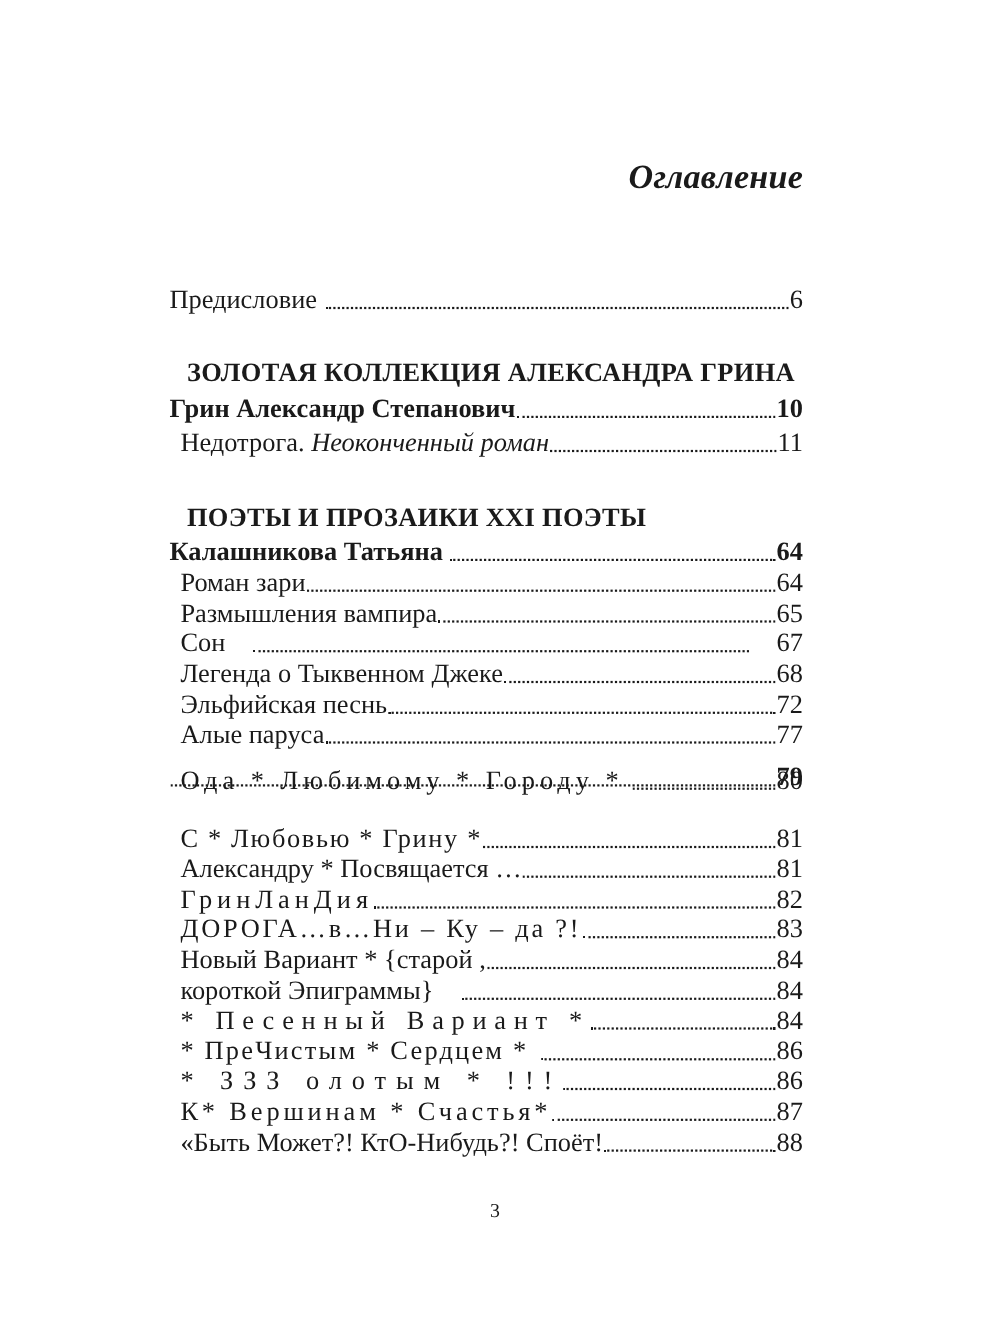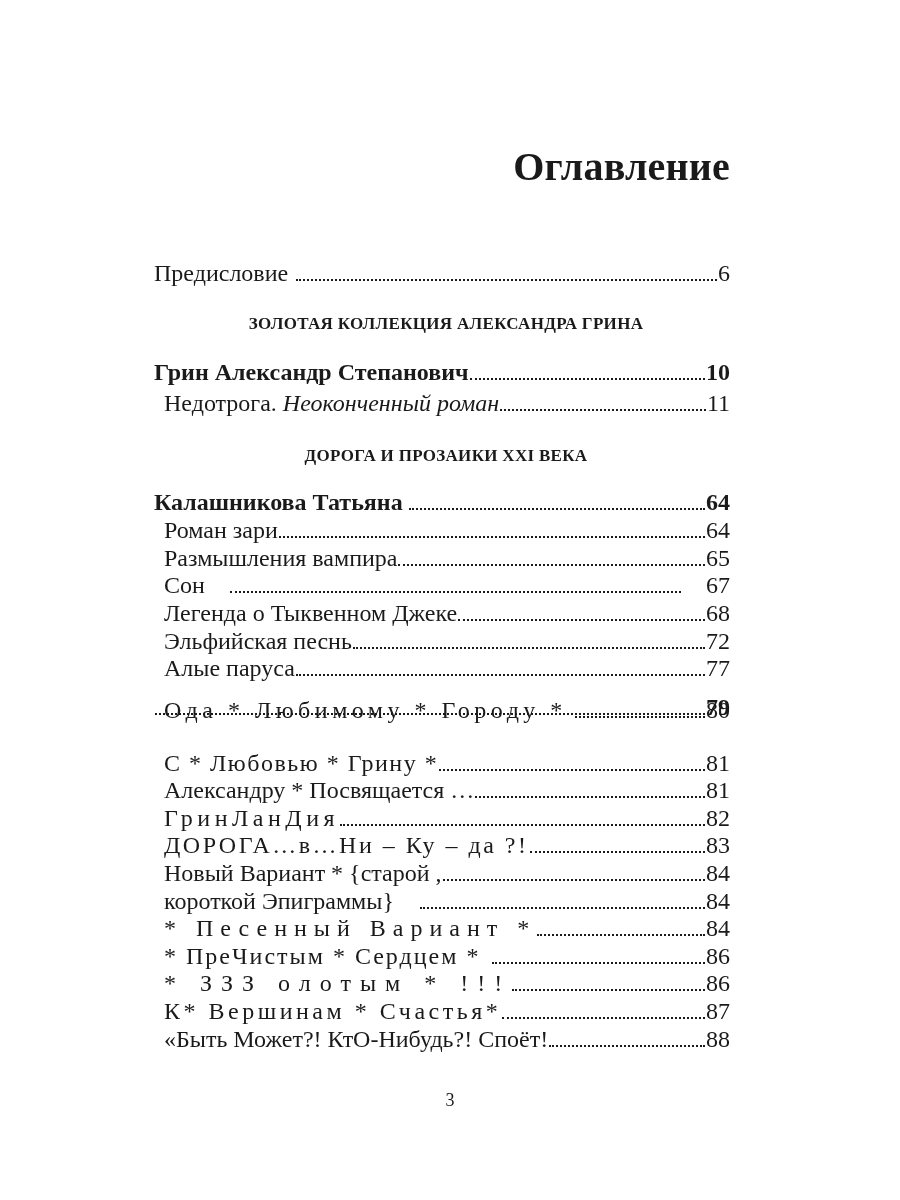--- a/index.html
+++ b/index.html
@@ -12,22 +12,23 @@
       height: 1200px;
       position: relative;
       overflow: hidden;
       font-family: "Liberation Serif", "DejaVu Serif", serif;
       color: #1a1a1a;
     }
     .page-title {
       position: absolute;
       right: 170px;
       top: 143px;
-      font-size: 40px;
+      font-size: 31px;
       font-weight: bold;
+      font-style: italic;
       letter-spacing: 0.2px;
       margin: 0;
     }
     .toc {
       position: absolute;
       left: 154px;
       width: 576px;
       top: 0;
     }
     .row {
@@ -59,25 +60,25 @@
       left: 0; right: 0;
       bottom: 5px;
       border-bottom: 2px dotted #1a1a1a;
     }
     .row.bold .dots::after { border-bottom-width: 2.5px; }
     .row .page { flex: 0 0 auto; }
     .section-heading {
       position: absolute;
       left: 0;
       width: 576px;
-      text-align: center;
-      font-size: 17px;
+      text-align: left;
+      font-size: 24px;
       font-weight: bold;
       letter-spacing: 0.3px;
-      margin: 4px;
+      margin: 16px;
     }
     .spaced { letter-spacing: 4.5px; }
     .spaced-wide { letter-spacing: 7px; }
     .page-number {
       position: absolute;
       left: 0;
       width: 900px;
       top: 1090px;
       text-align: center;
       font-size: 18px;
@@ -102,21 +103,21 @@
     <span class="label">Грин Александр Степанович</span>
     <span class="dots"></span>
     <span class="page">10</span>
   </div>
   <div class="row sub" style="top:390px;">
     <span class="label"><span>Недотрога.</span> <i>Неоконченный роман</i></span>
     <span class="dots"></span>
     <span class="page">11</span>
   </div>
 
-  <h2 class="section-heading" style="top:442px;">ДОРОГА И ПРОЗАИКИ XXI ВЕКА</h2>
+  <h2 class="section-heading" style="top:442px;">ПОЭТЫ И ПРОЗАИКИ XXI ПОЭТЫ</h2>
 
   <div class="row bold" style="top:489px;">
     <span class="label">Калашникова Татьяна</span>
     <span class="dots" style="margin-left:6px;"></span>
     <span class="page">64</span>
   </div>
   <div class="row sub" style="top:517px;">
     <span class="label">Роман зари</span>
     <span class="dots"></span>
     <span class="page">64</span>

